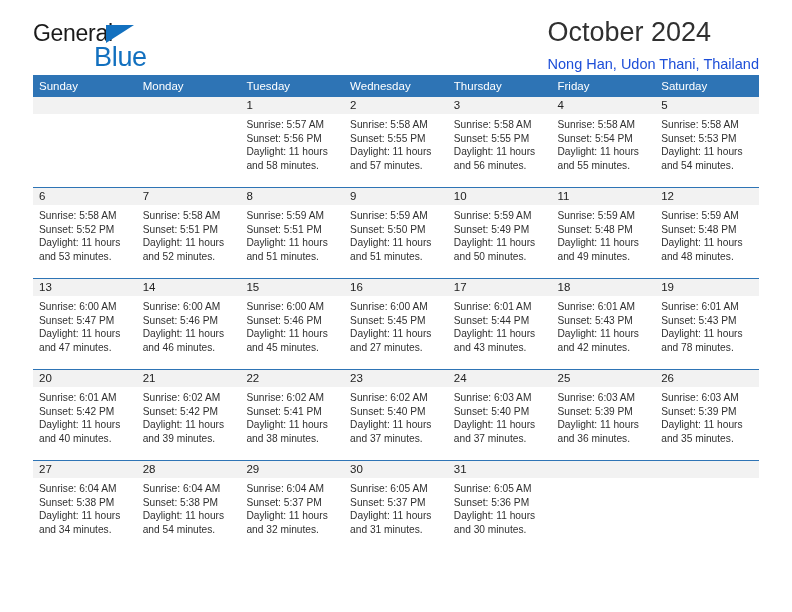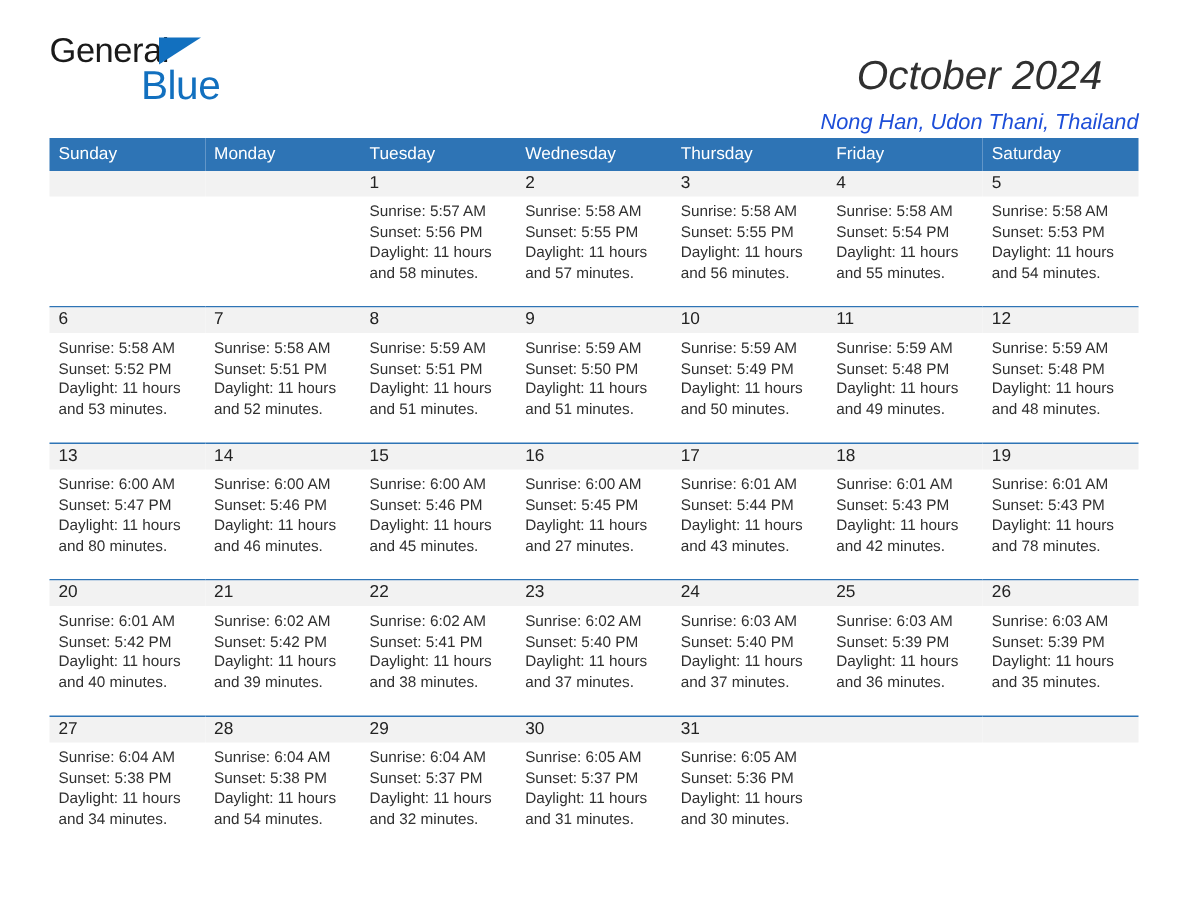--- a/index.html
+++ b/index.html
@@ -64,23 +64,22 @@
   }
   .logo-blue {
     font-size: 27px;
     color: #1270bf;
     letter-spacing: -0.3px;
   }
 
   .title-block {
     position: absolute;
     right: 0;
-    top: 34px;
-    text-align: center;
-    font-style: italic;
+    top: 16px;
+    text-align: left;
   }
   .cal-title {
     font-size: 27px;
     color: #303030;
     line-height: 32px;
     font-weight: normal;
     margin: 0;
   }
   .cal-subtitle {
     font-size: 14.5px;
@@ -88,21 +87,21 @@
     line-height: 20px;
     margin: 6px 0 0 0;
     font-weight: normal;
   }
 
   
   .cal {
     width: 726px;
     border-collapse: collapse;
     table-layout: fixed;
-    margin-top: 22px;
+    margin-top: 5px;
   }
   .cal th {
     background: #2e74b5;
     color: #ffffff;
     font-size: 11.5px;
     font-weight: normal;
     text-align: left;
     padding: 5px 0 5px 6px;
     height: 18px;
     box-sizing: border-box;
@@ -333,21 +332,21 @@
           </td>
         </tr>
         <tr class="week">
           <td>
             <div class="daycell">
               <div class="daynum-band">13</div>
               <div class="info">
                 <div>Sunrise: 6:00 AM</div>
                 <div>Sunset: 5:47 PM</div>
                 <div class="dl">Daylight: 11 hours</div>
-                <div class="dl">and 80 minutes.</div>
+                <div class="dl">and 47 minutes.</div>
               </div>
             </div>
           </td>
           <td>
             <div class="daycell">
               <div class="daynum-band">14</div>
               <div class="info">
                 <div>Sunrise: 6:00 AM</div>
                 <div>Sunset: 5:46 PM</div>
                 <div class="dl">Daylight: 11 hours</div>

